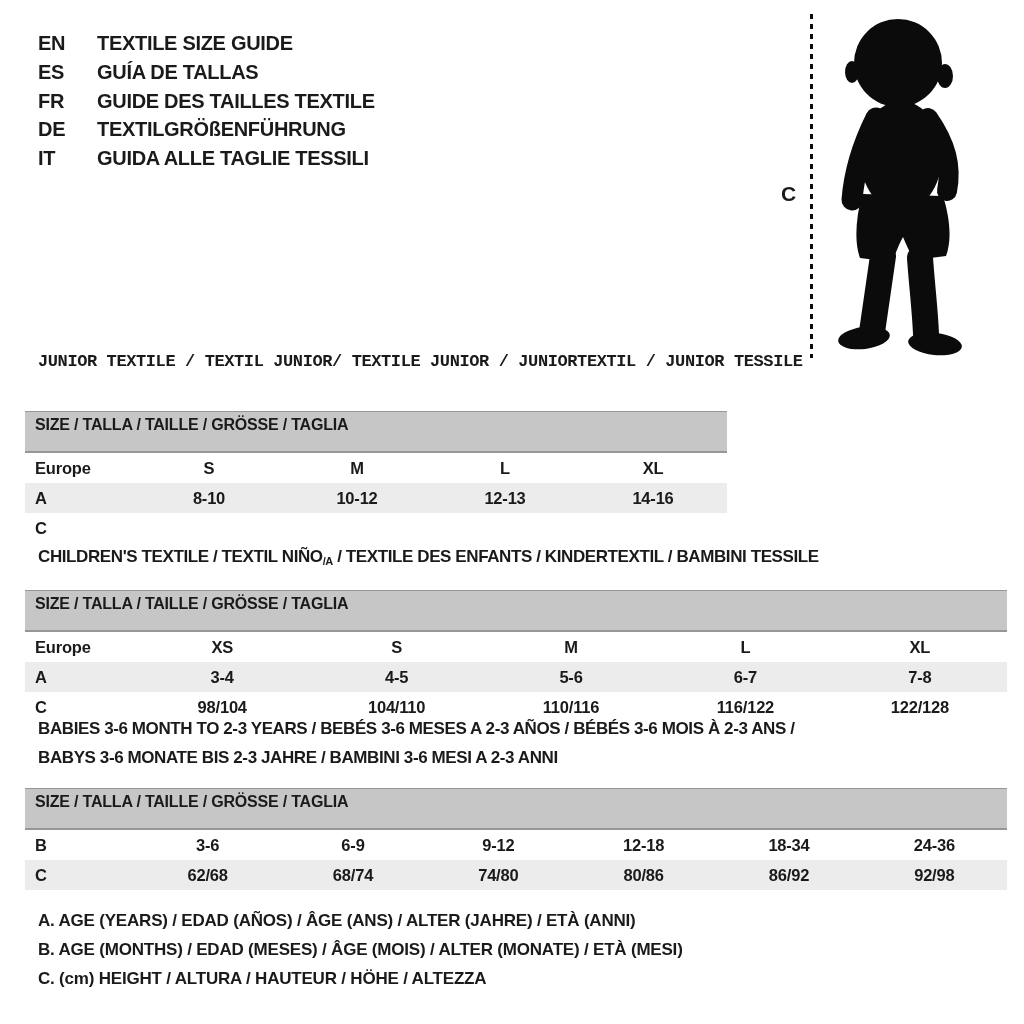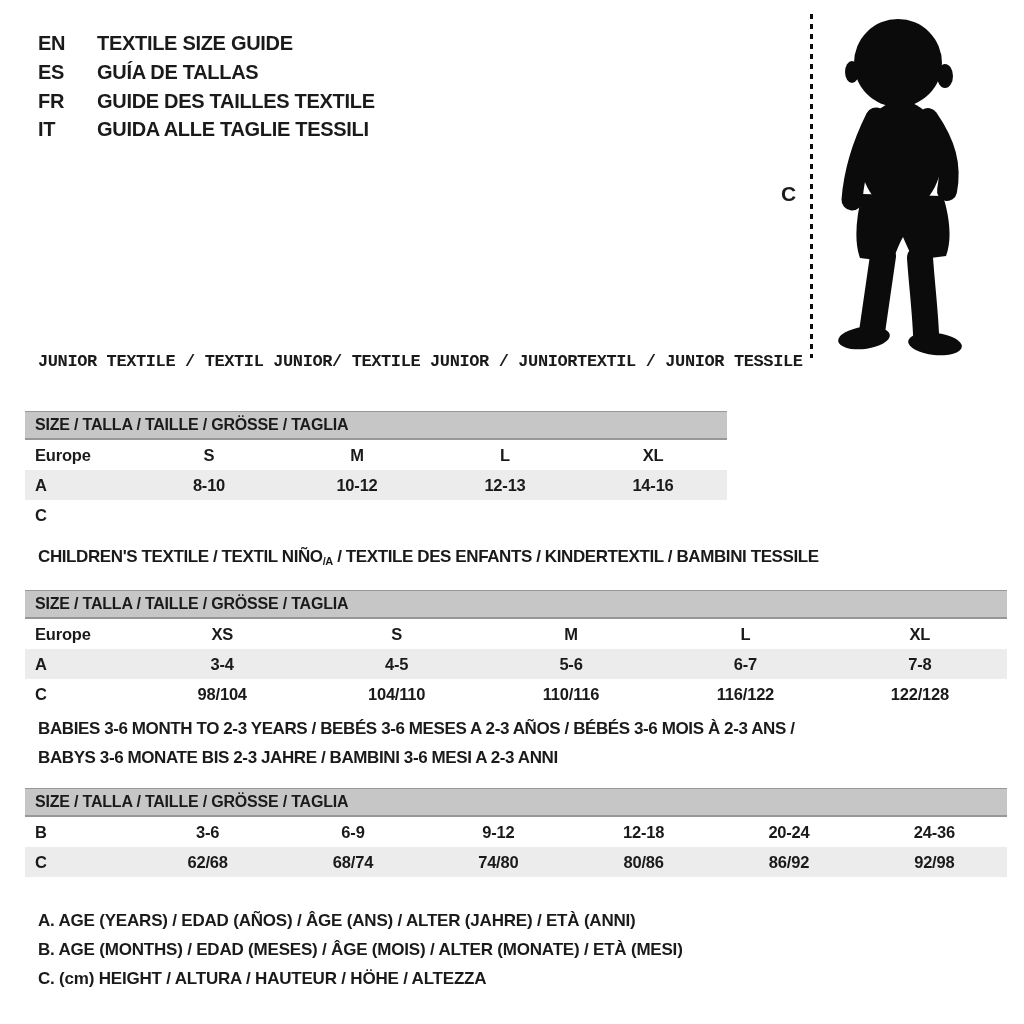--- a/index.html
+++ b/index.html
@@ -87,21 +87,21 @@
     position: absolute;
     left: 25px;
     font-size: 16.5px;
     letter-spacing: -0.2px;
   }
   .table-junior   { top: 411px; width: 702px; }
   .table-children { top: 590px; width: 982px; }
   .table-babies   { top: 788px; width: 982px; }
 
   .t-header {
-    height: 29px;
+    height: 42px;
     line-height: 25px;
     background: var(--table-header-bg, #c6c6c6);
     border-top: 1px solid var(--table-header-border, #979797);
     border-bottom: 2px solid var(--table-header-border, #979797);
     padding-left: 10px;
     font-size: 16px;
     box-sizing: border-box;
   }
   .t-row {
     display: flex;
@@ -141,20 +141,24 @@
       <div class="lang-row">
         <span class="lang-code">ES</span>
         <span class="lang-label">GUÍA DE TALLAS</span>
       </div>
 
       <div class="lang-row">
         <span class="lang-code">FR</span>
         <span class="lang-label">GUIDE DES TAILLES TEXTILE</span>
       </div>
 
+      <div class="lang-row">
+        <span class="lang-code">DE</span>
+        <span class="lang-label">TEXTILGRÖßENFÜHRUNG</span>
+      </div>
 
       <div class="lang-row">
         <span class="lang-code">IT</span>
         <span class="lang-label">GUIDA ALLE TAGLIE TESSILI</span>
       </div>
     </section>
 
   <div class="measure-line"></div>
   <div class="measure-label">C</div>
   <svg class="baby-svg" viewBox="0 0 160 352" xmlns="http://www.w3.org/2000/svg">
@@ -252,21 +256,21 @@
     <div class="t-header">SIZE / TALLA / TAILLE / GRÖSSE / TAGLIA</div>
     <div class="t-body">
 
         <div class="t-row">
           <span class="t-label">B</span>
           <span class="t-cells">
             <span class="cell">3-6</span>
             <span class="cell">6-9</span>
             <span class="cell">9-12</span>
             <span class="cell">12-18</span>
-            <span class="cell">20-24</span>
+            <span class="cell">18-34</span>
             <span class="cell">24-36</span>
           </span>
         </div>
 
         <div class="t-row shaded">
           <span class="t-label">C</span>
           <span class="t-cells">
             <span class="cell">62/68</span>
             <span class="cell">68/74</span>
             <span class="cell">74/80</span>

